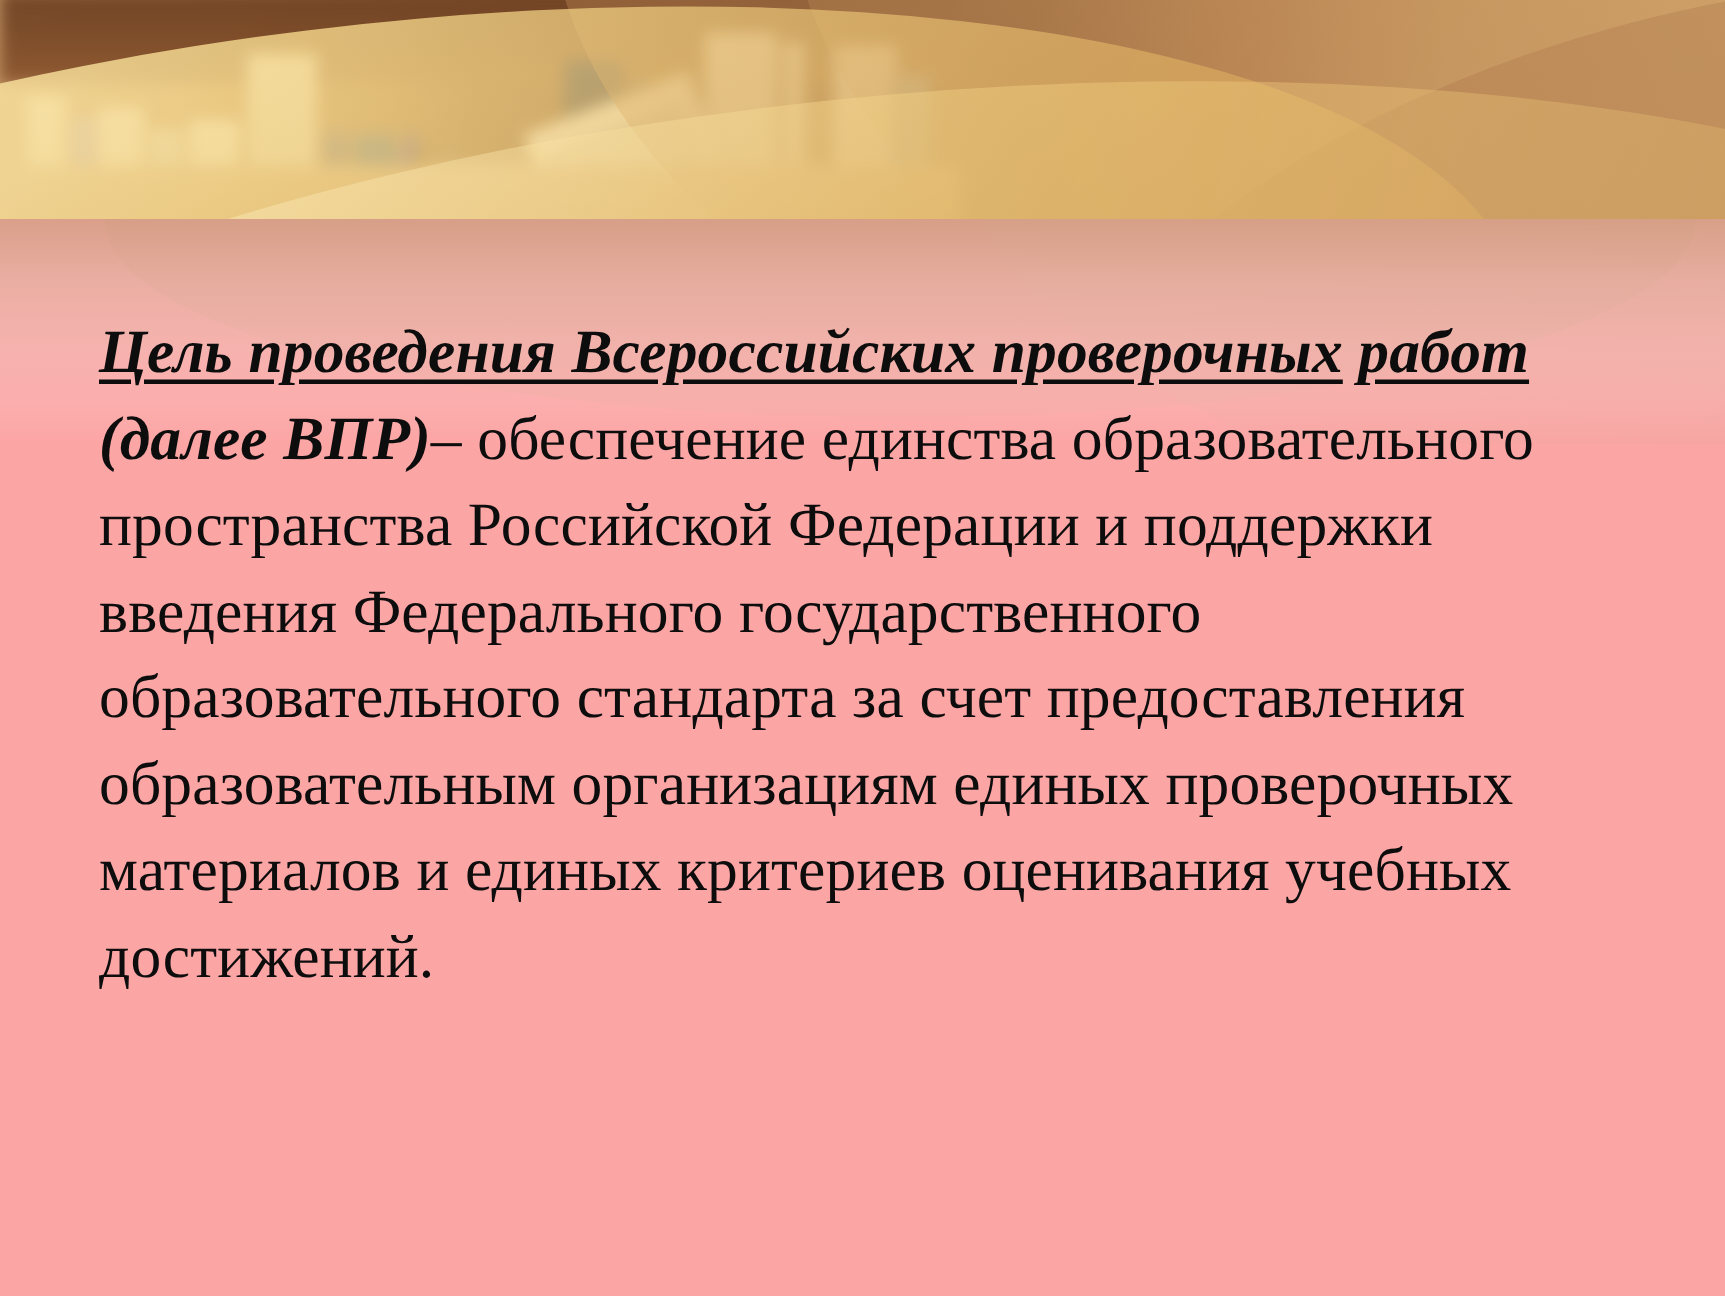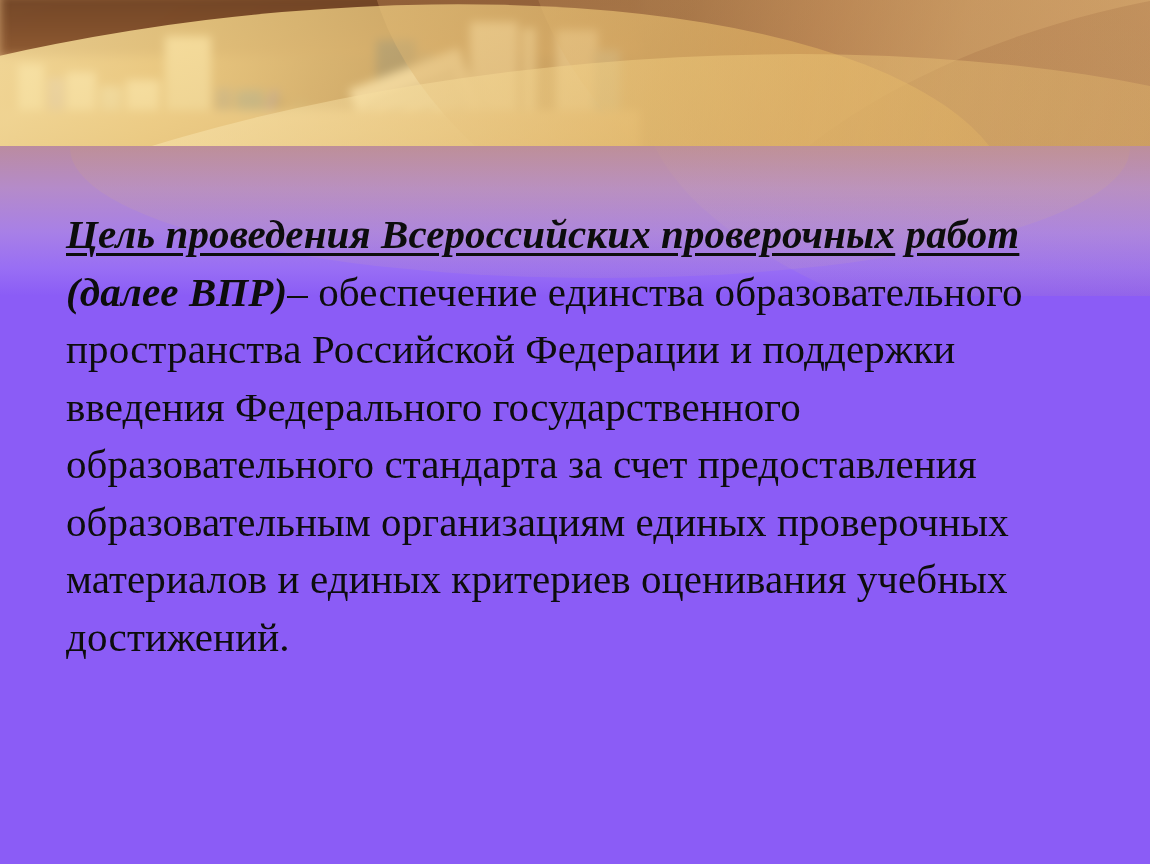--- a/index.html
+++ b/index.html
@@ -11,21 +11,21 @@
     width: 1150px;
     height: 864px;
     overflow: hidden;
     font-family: "Liberation Serif", "DejaVu Serif", serif;
   }
 
   .slide {
     position: relative;
     width: 1150px;
     height: 864px;
-    background: #8b5cf6;
+    background: #fca5a5;
     overflow: hidden;
   }
 
   
   .banner {
     position: absolute;
     left: 0;
     top: 0;
     width: 1150px;
     height: 146px;

